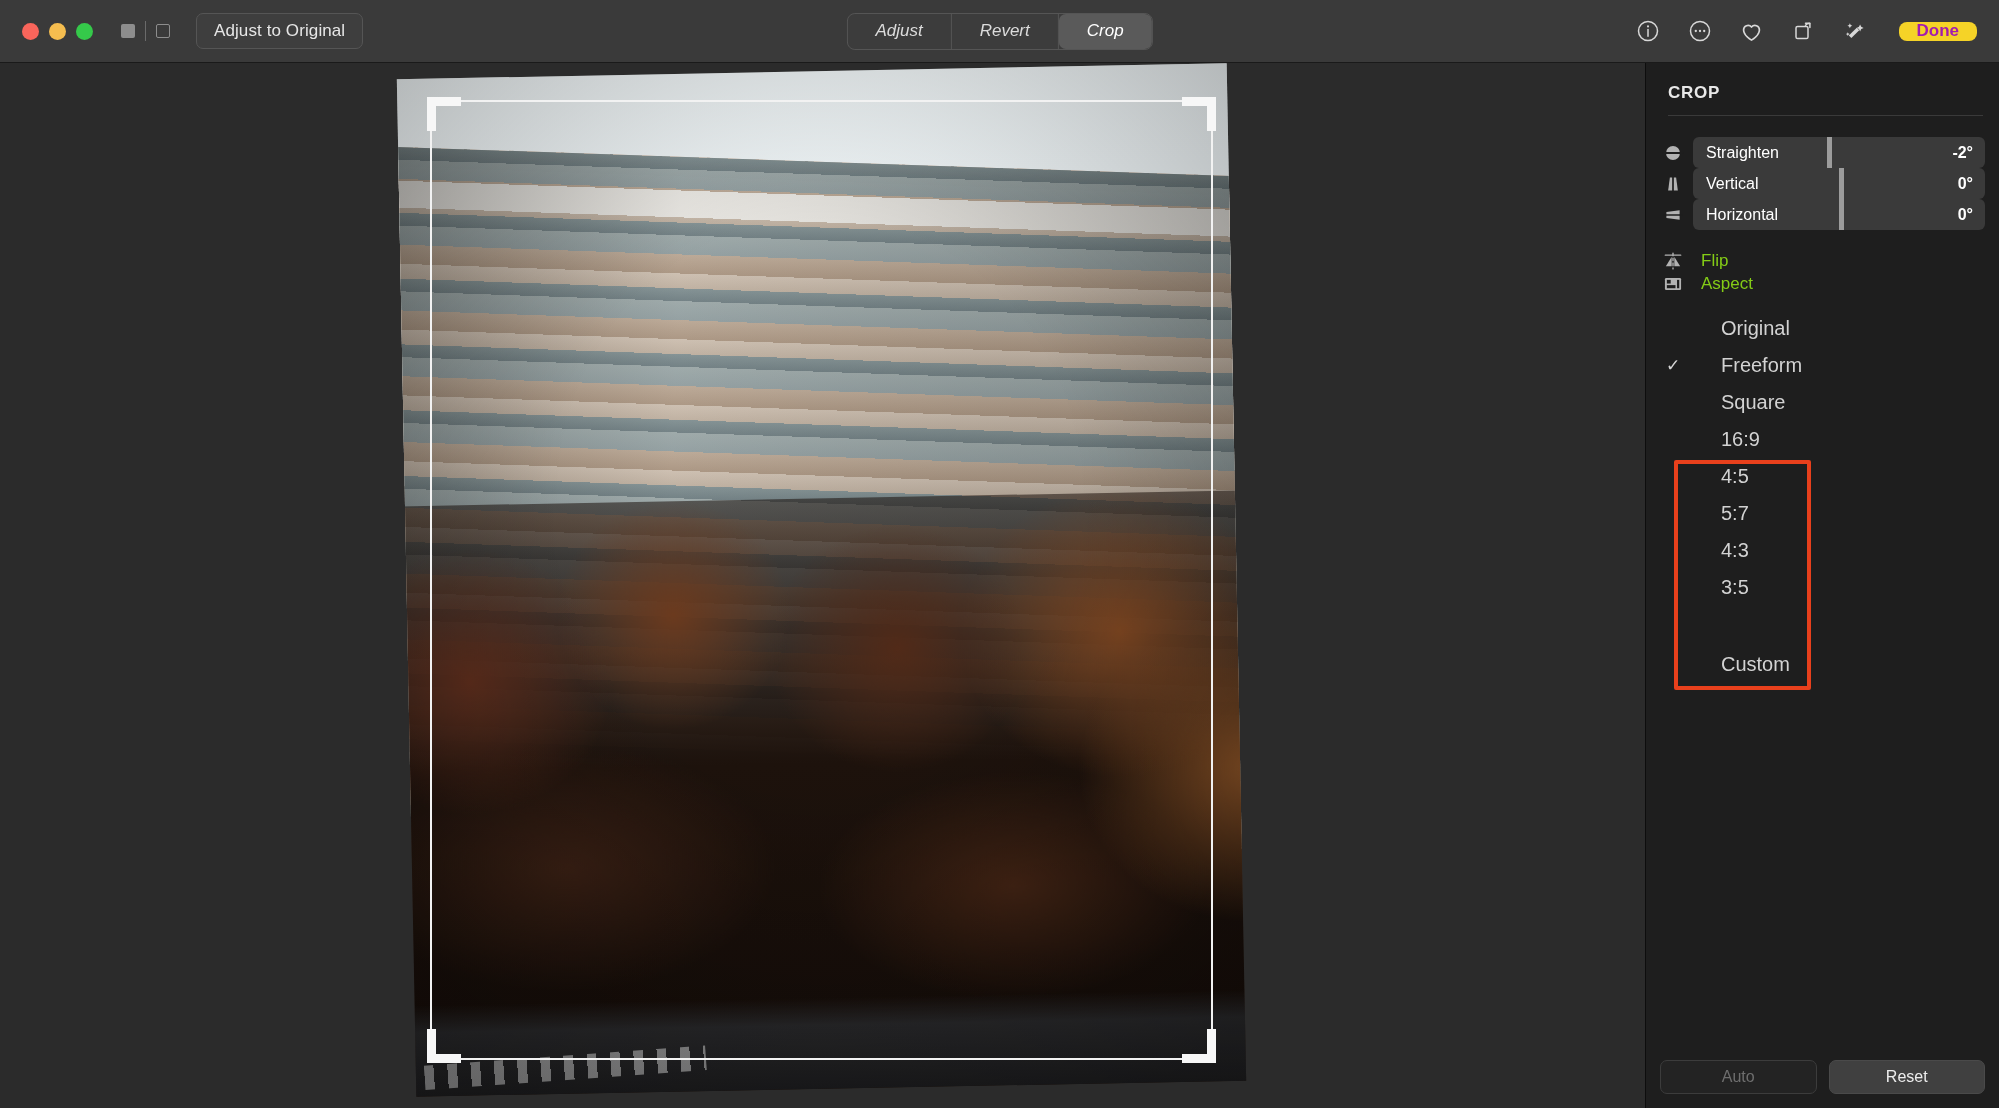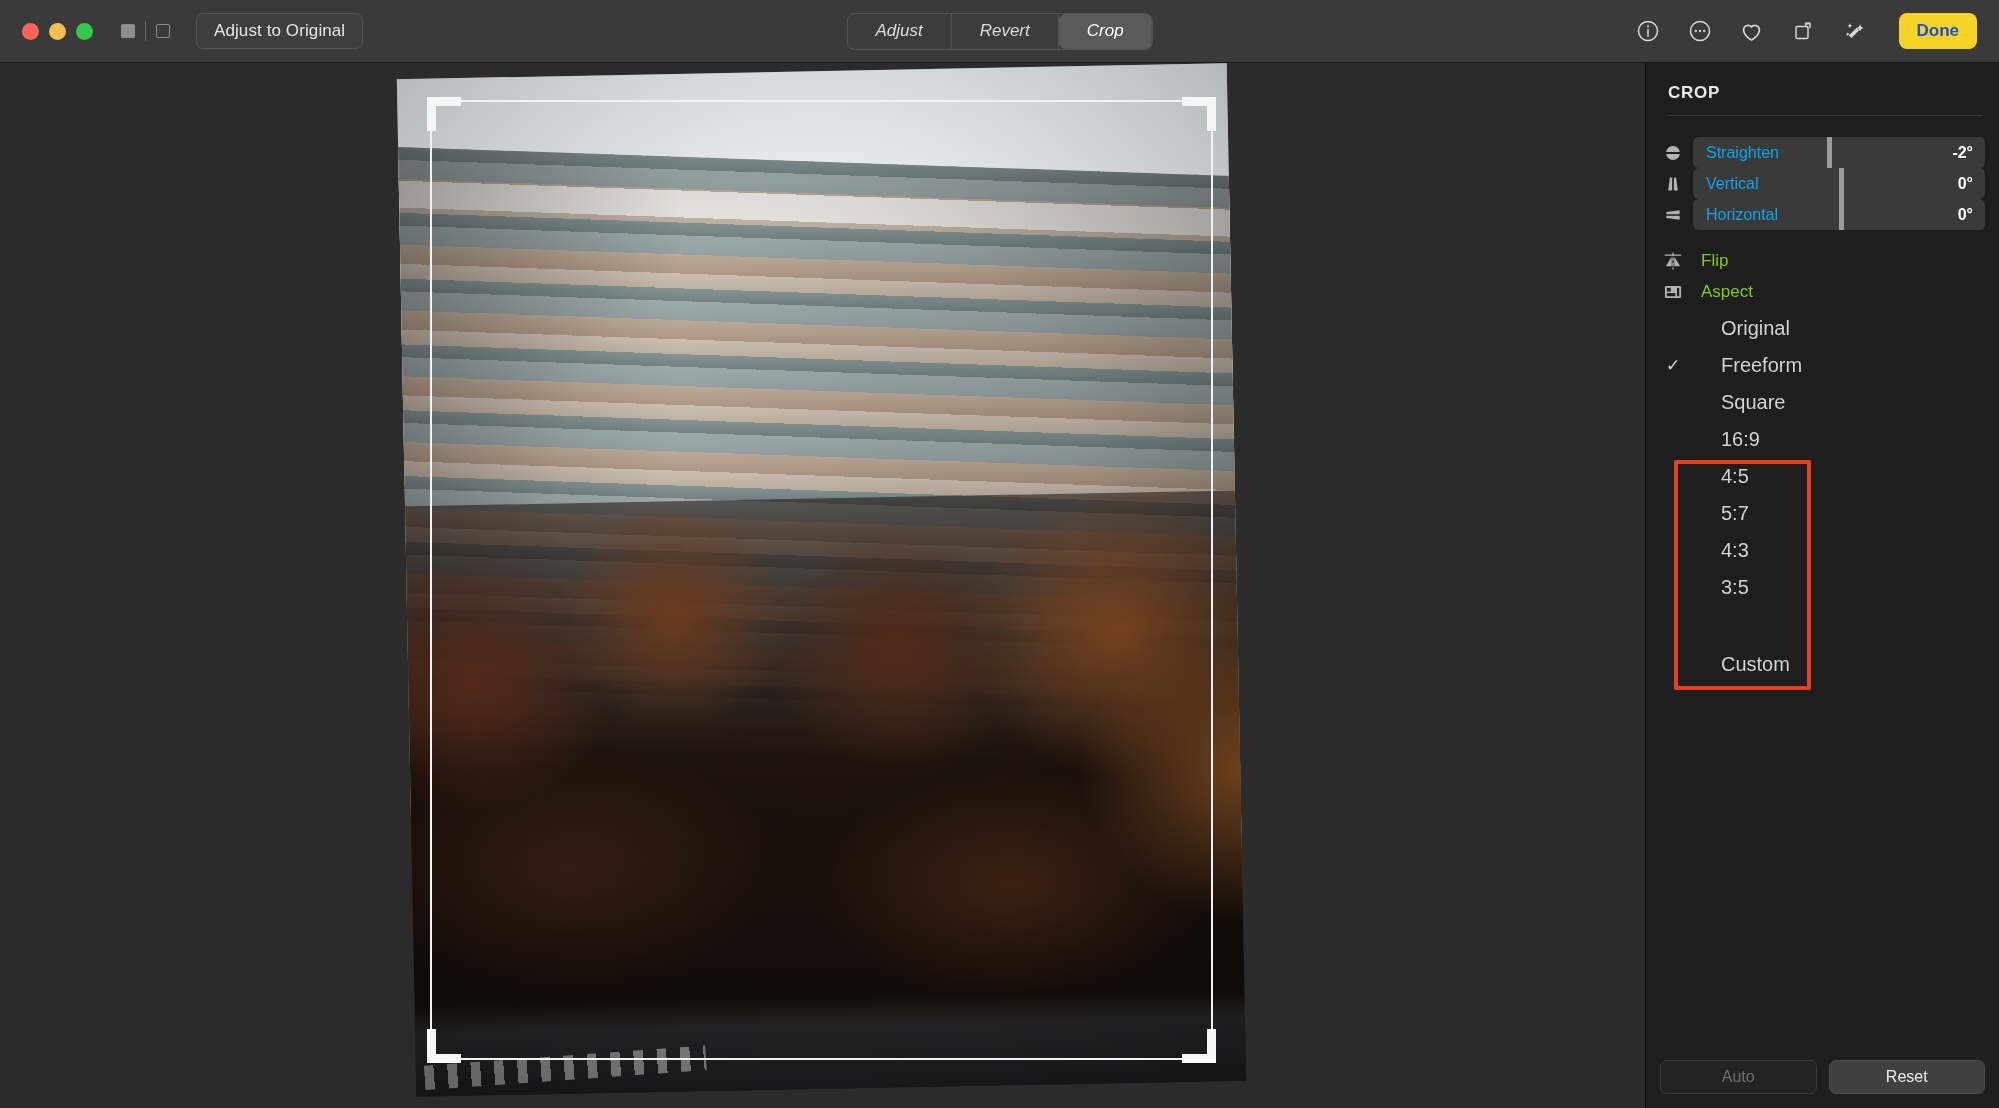--- a/index.html
+++ b/index.html
@@ -43,22 +43,22 @@
   }
   .seg:last-child { border-right:none; }
   .seg.active { background:#5a5a5a; color:#ffffff; border-radius:7px; }
 
   #right-tools {
     margin-left:auto; margin-right:22px; display:flex; align-items:center; gap:26px;
   }
   .ticon { width:26px; height:26px; display:flex; align-items:center; justify-content:center; cursor:pointer; }
   .ticon svg { display:block; }
   #done-btn {
-    height:36px; padding:0 18px; border-radius:8px; background:#f5d327;
-    color:#1d4ed8; font-size:17px; font-weight:600;
+    height:19px; padding:0 18px; border-radius:8px; background:#f5d327;
+    color:#a21caf; font-size:17px; font-weight:600;
     display:flex; align-items:center; justify-content:center; cursor:pointer;
     margin-left:4px;
   }
 
   
   #canvas {
     position:absolute; left:0; top:63px; width:1645px; height:1045px;
     background:#2b2b2b; overflow:hidden;
   }
   #photo-wrap {
@@ -154,21 +154,21 @@
     position:absolute; left:14px; width:325px; height:31px;
     display:flex; align-items:center;
   }
   .slider-icon { width:26px; height:26px; display:flex; align-items:center; justify-content:center; flex:0 0 26px; }
   .slider-track {
     position:relative; flex:1; height:31px; margin-left:7px;
     background:#3a3a3a; border-radius:6px; overflow:hidden; cursor:pointer;
   }
   .slider-label {
     position:absolute; left:13px; top:50%; transform:translateY(-50%);
-    color:#0ea5e9; font-size:16px; white-space:nowrap;
+    color:#ffffff; font-size:16px; white-space:nowrap;
   }
   .slider-value {
     position:absolute; right:12px; top:50%; transform:translateY(-50%);
     color:#ffffff; font-size:16px; font-weight:600;
   }
   .slider-thumb { position:absolute; top:0; width:5px; height:31px; background:#9c9c9c; }
 
   .opt-row {
     position:absolute; left:14px; width:325px; height:33px;
     display:flex; align-items:center; cursor:pointer;
@@ -355,21 +355,21 @@
         <svg width="22" height="22" viewBox="0 0 24 24">
           <path d="M10.6 7.4v10.2H4.2z" fill="#b2b2b2"></path>
           <path d="M13.4 7.4v10.2h6.4z" fill="#b2b2b2"></path>
           <path d="M12 3.4v17.2" stroke="#b2b2b2" stroke-width="1.5" stroke-linecap="round" stroke-dasharray="3 2.4"></path>
           <path d="M3.6 5.6h16.8" stroke="#b2b2b2" stroke-width="1.5" stroke-linecap="round"></path>
         </svg>
       </div>
       <span class="opt-label">Flip</span>
     </div>
 
-    <div class="opt-row" style="top:212px;">
+    <div class="opt-row" style="top:204px;">
       <div class="opt-icon">
         <svg width="22" height="22" viewBox="0 0 24 24">
           <rect x="3.2" y="5.4" width="17.6" height="13.2" rx="1.5" fill="#b2b2b2"></rect>
           <rect x="5.3" y="7.5" width="4.2" height="4.0" fill="#1e1e1e"></rect>
           <rect x="5.3" y="13.2" width="9.4" height="3.4" fill="#1e1e1e"></rect>
           <rect x="16.4" y="7.5" width="2.4" height="9.1" fill="#1e1e1e"></rect>
         </svg>
       </div>
       <span class="opt-label">Aspect</span>
     </div>

